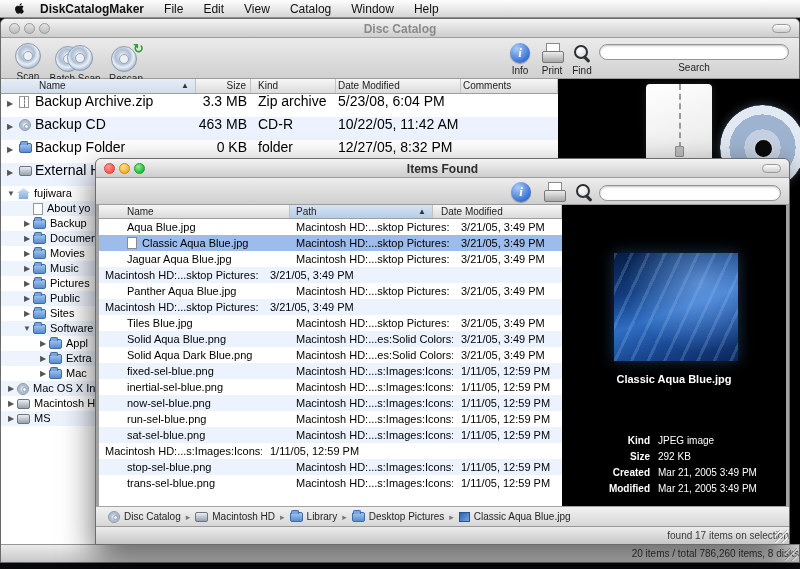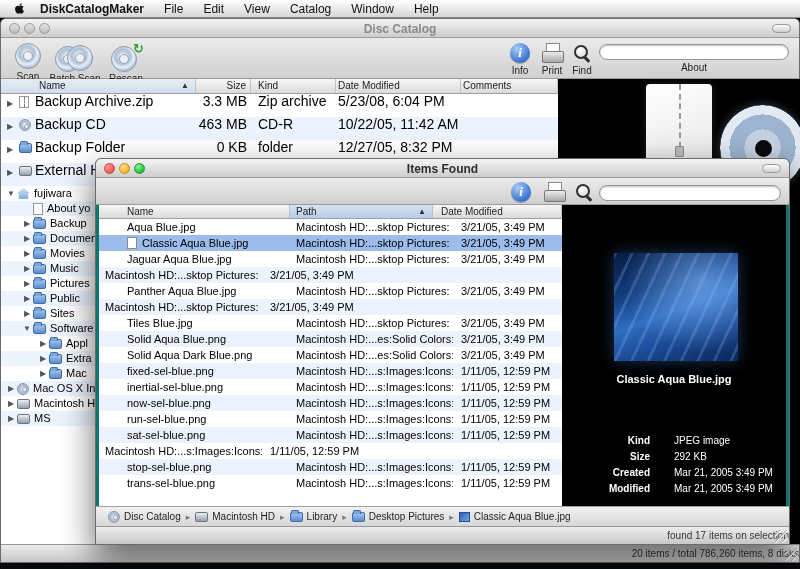--- a/index.html
+++ b/index.html
@@ -107,21 +107,21 @@
   .lvl2{padding-left:36px}
   .trow .ic{margin-right:4px}
   .cat-preview{position:absolute;left:557px;top:60px;width:242px;bottom:18px;background:#000;overflow:hidden}
   .zip-big{position:absolute;left:88px;top:5px;width:66px;height:80px;background:linear-gradient(160deg,#ffffff,#e7e7e7);border-radius:4px;box-shadow:0 0 8px rgba(255,255,255,.12)}
   .zip-line{position:absolute;left:50%;top:0;bottom:16px;border-left:2px dashed #9a9a9a}
   .zip-big::after{content:"";position:absolute;left:50%;bottom:7px;width:7px;height:9px;margin-left:-4px;background:#bdbdbd;border:1px solid #8f8f8f;border-radius:1px}
   .cd-big{position:absolute;left:162px;top:26px;width:85px;height:85px;border-radius:50%;background:radial-gradient(circle,#f6f8fb 0 11%,#c5d1e2 13% 30%,#9db3cf 30% 55%,#e2e9f3 55% 70%,#8aa3c4 70% 100%);box-shadow:0 0 10px rgba(160,190,230,.35)}
   .cd-big::after{content:"";position:absolute;left:50%;top:50%;width:17px;height:17px;margin:-9.5px;border-radius:50%;background:#0a0a0a;border:2px solid #cdd6e3}
 
   
-  .win-found{left:95px;top:158px;width:695px;height:387px;box-shadow:0 14px 34px rgba(0,0,0,.6);z-index:20;background:#0f766e}
+  .win-found{left:95px;top:158px;width:695px;height:387px;box-shadow:0 14px 34px rgba(0,0,0,.6);z-index:20;background:#a3a3a3}
   .found-toolbar{position:absolute;left:0;right:0;top:19px;height:27px;background:linear-gradient(#ededed,#cfcfcf);border-bottom:1px solid #9c9c9c}
   .ftool{position:absolute;top:2px}
   .ft-info{left:415px}
   .ft-print{left:447px}
   .ft-find{left:478px}
   .ft-search{left:503px;top:5px}
   .ft-search .searchfield{width:182px}
   .found-colhead{left:3px;top:46px;width:463px;height:14px}
   .fh-name{width:191px;padding-left:28px}
   .fh-path{width:143px;padding-left:6px;background:linear-gradient(#d8e3f3,#b6cce8)}
@@ -138,21 +138,21 @@
   .found-preview{position:absolute;left:466px;top:46px;right:3px;bottom:38px;background:#000;overflow:hidden}
   .pv-image{position:absolute;left:52px;top:48px;width:124px;height:108px;background:
     radial-gradient(ellipse at 70% 28%,rgba(140,190,255,.55),transparent 62%),
     repeating-linear-gradient(115deg,rgba(170,205,255,.20) 0 3px,rgba(0,0,0,0) 3px 15px),
     linear-gradient(160deg,#061c42 0%,#123c7e 30%,#2f6ec2 52%,#1a4a96 72%,#0a2558 100%);
     box-shadow:0 0 14px rgba(60,110,190,.45)}
   .pv-name{position:absolute;top:168px;left:0;right:0;text-align:center;color:#fff;font-weight:bold;font-size:11px}
   .meta{position:absolute;top:228px;left:0;right:6px}
   .meta-row{display:flex;height:16px;line-height:16px;font-size:10px}
   .meta-label{width:88px;text-align:right;color:#fff;font-weight:bold;flex:none}
-  .meta-value{margin-left:24px;color:#fff;white-space:nowrap}
+  .meta-value{margin-left:8px;color:#fff;white-space:nowrap}
   .pathbar{position:absolute;left:0;right:0;bottom:18px;height:20px;background:linear-gradient(#f1f1f1,#d7d7d7);border-top:1px solid #a2a2a2;display:flex;align-items:center;padding-left:12px;font-size:10px;color:#1f1f1f}
   .pseg{display:flex;align-items:center;white-space:nowrap}
   .psep::before{content:"▸";color:#7a7a7a;font-size:9px;margin:0 5px}
   .pseg:nth-of-type(1) .psep{display:none}
   .pseg .ic{margin-right:4px}
 </style>
 </head>
 <body>
 
 <div class="desktop">
@@ -218,21 +218,21 @@
       <div class="tool t-print">
         <span class="print-ic"></span>
         <span class="tlabel">Print</span>
       </div>
       <div class="tool t-find">
         <span class="find-ic"></span>
         <span class="tlabel">Find</span>
       </div>
       <div class="tool t-search">
         <input class="searchfield" style="">
-        <span class="tlabel">About</span>
+        <span class="tlabel">Search</span>
       </div>
     </div>
 
     <div class="colhead cat-colhead">
       <span class="hc mh-name"><span>Name</span><span class="sort">▲</span></span>
       <span class="hc mh-size">Size</span>
       <span class="hc mh-kind">Kind</span>
       <span class="hc mh-date">Date Modified</span>
       <span class="hc mh-comm">Comments</span>
     </div>

